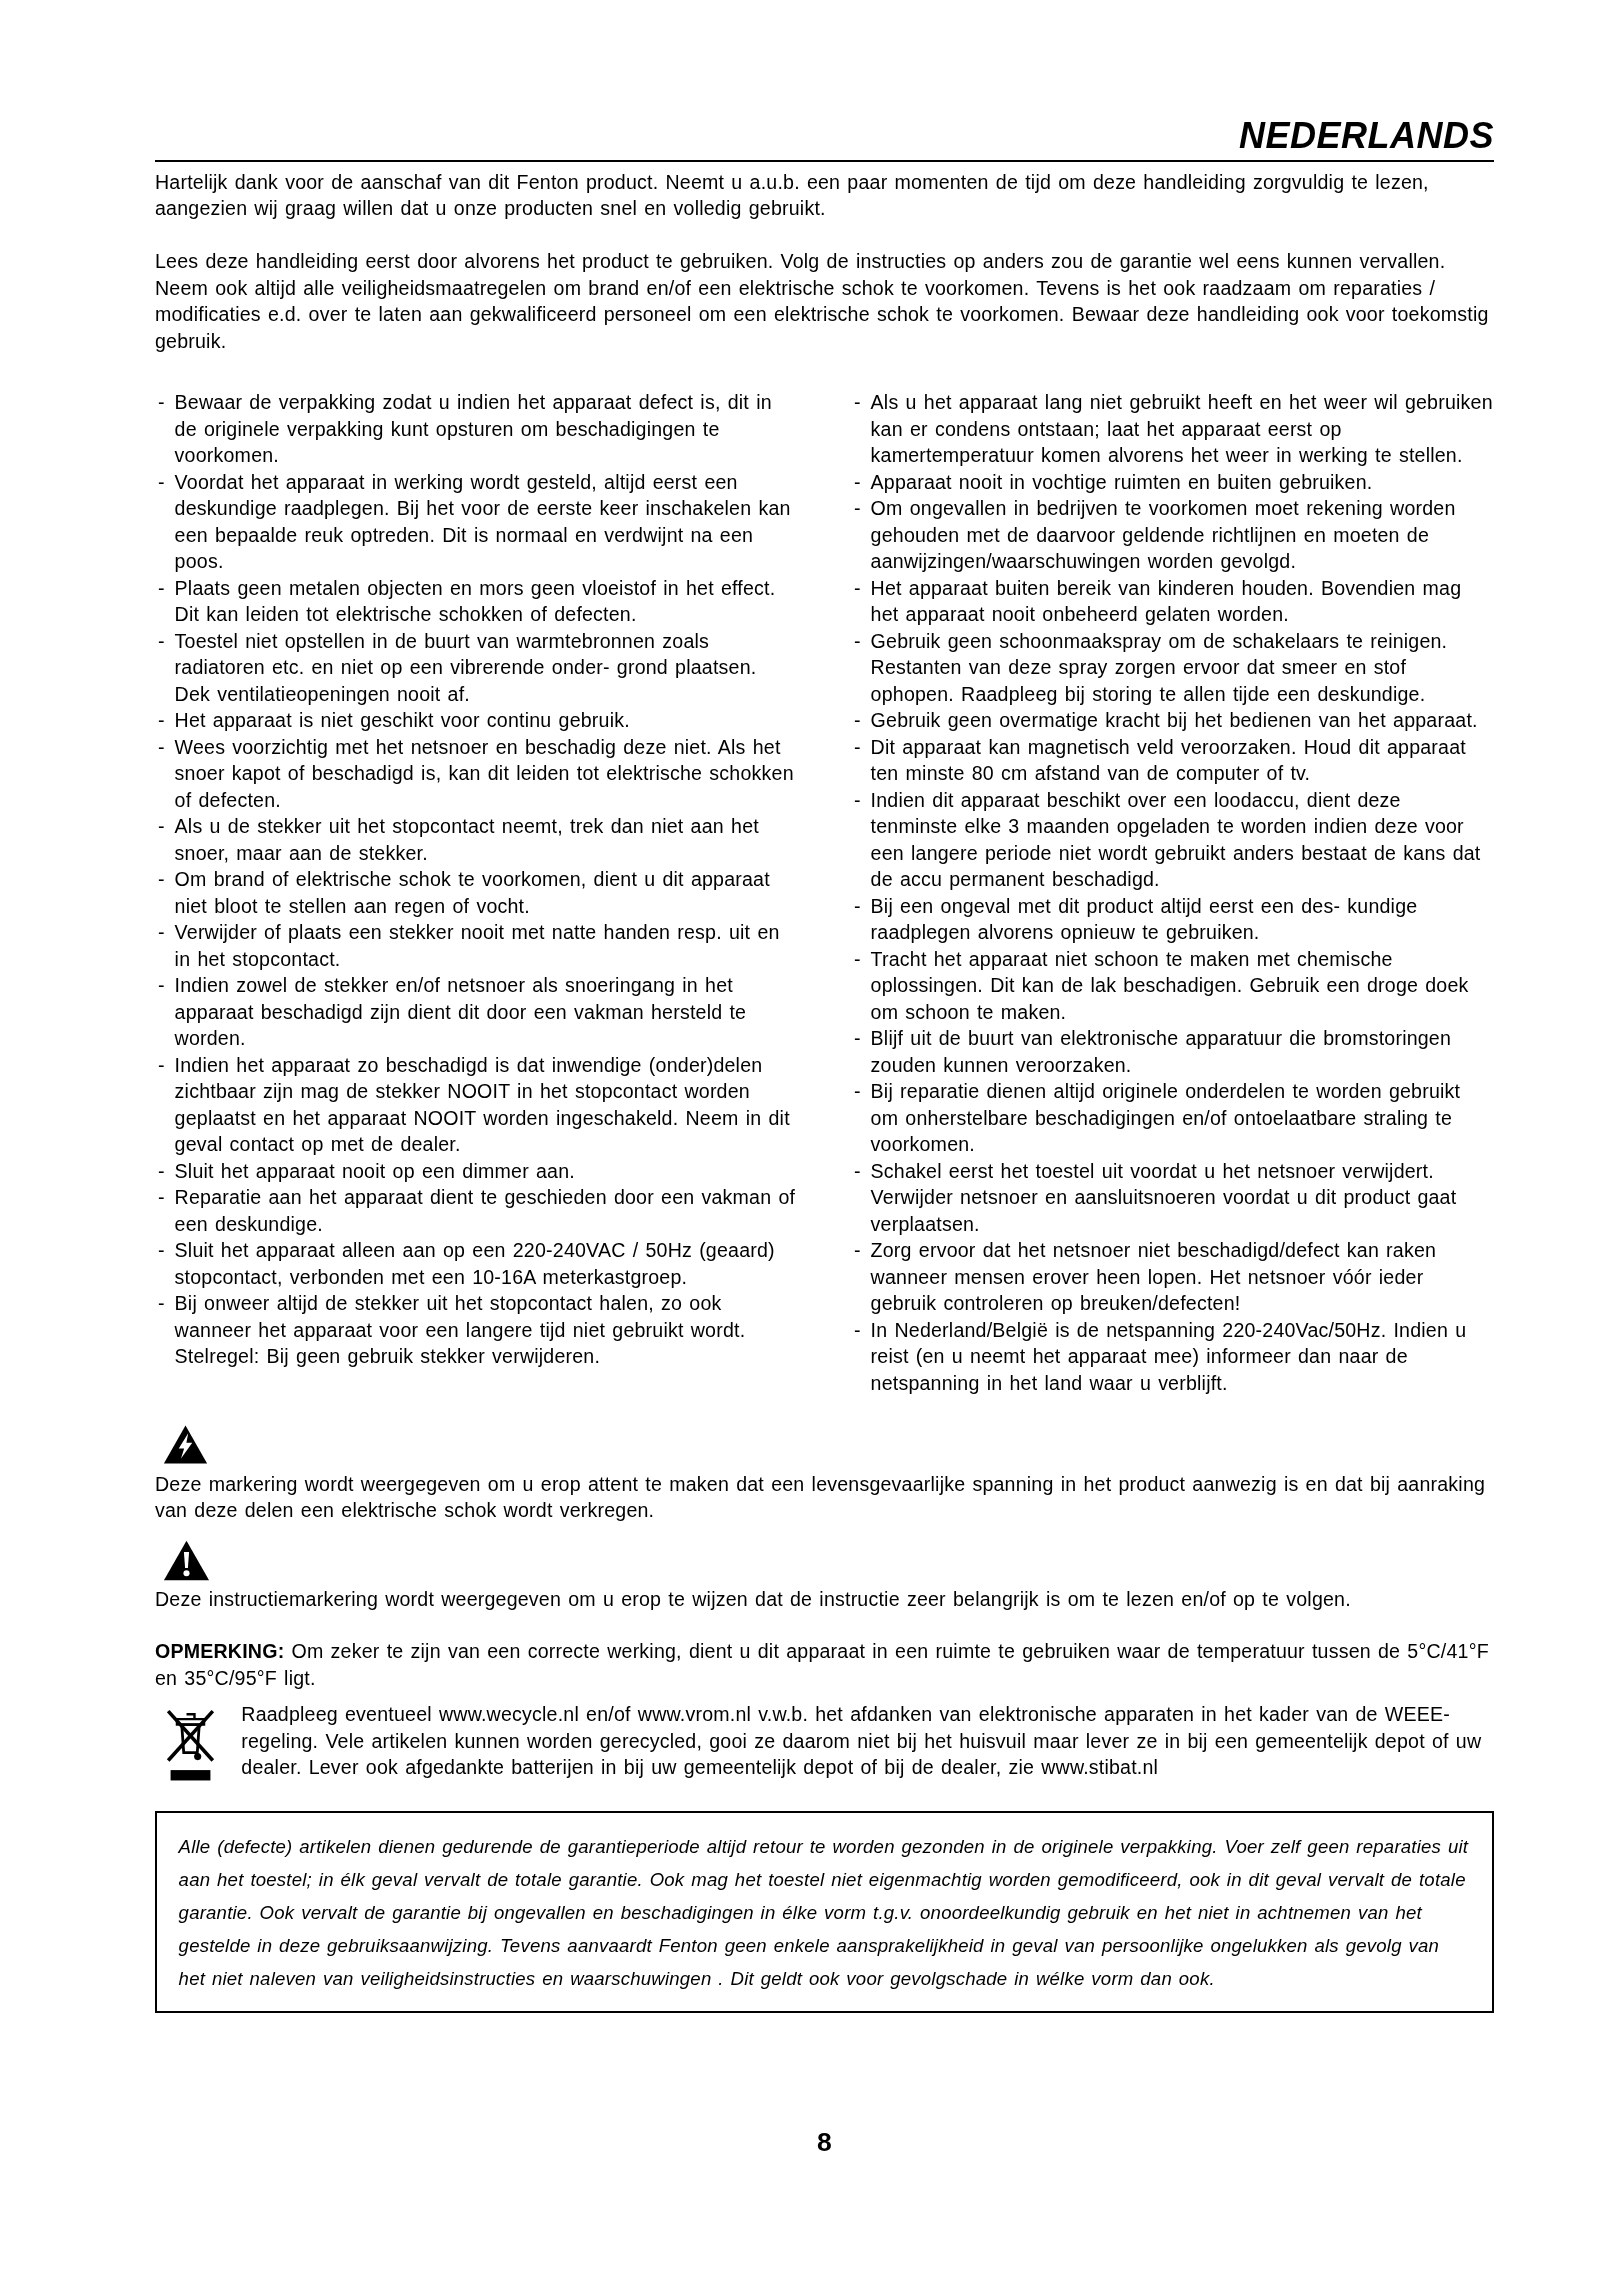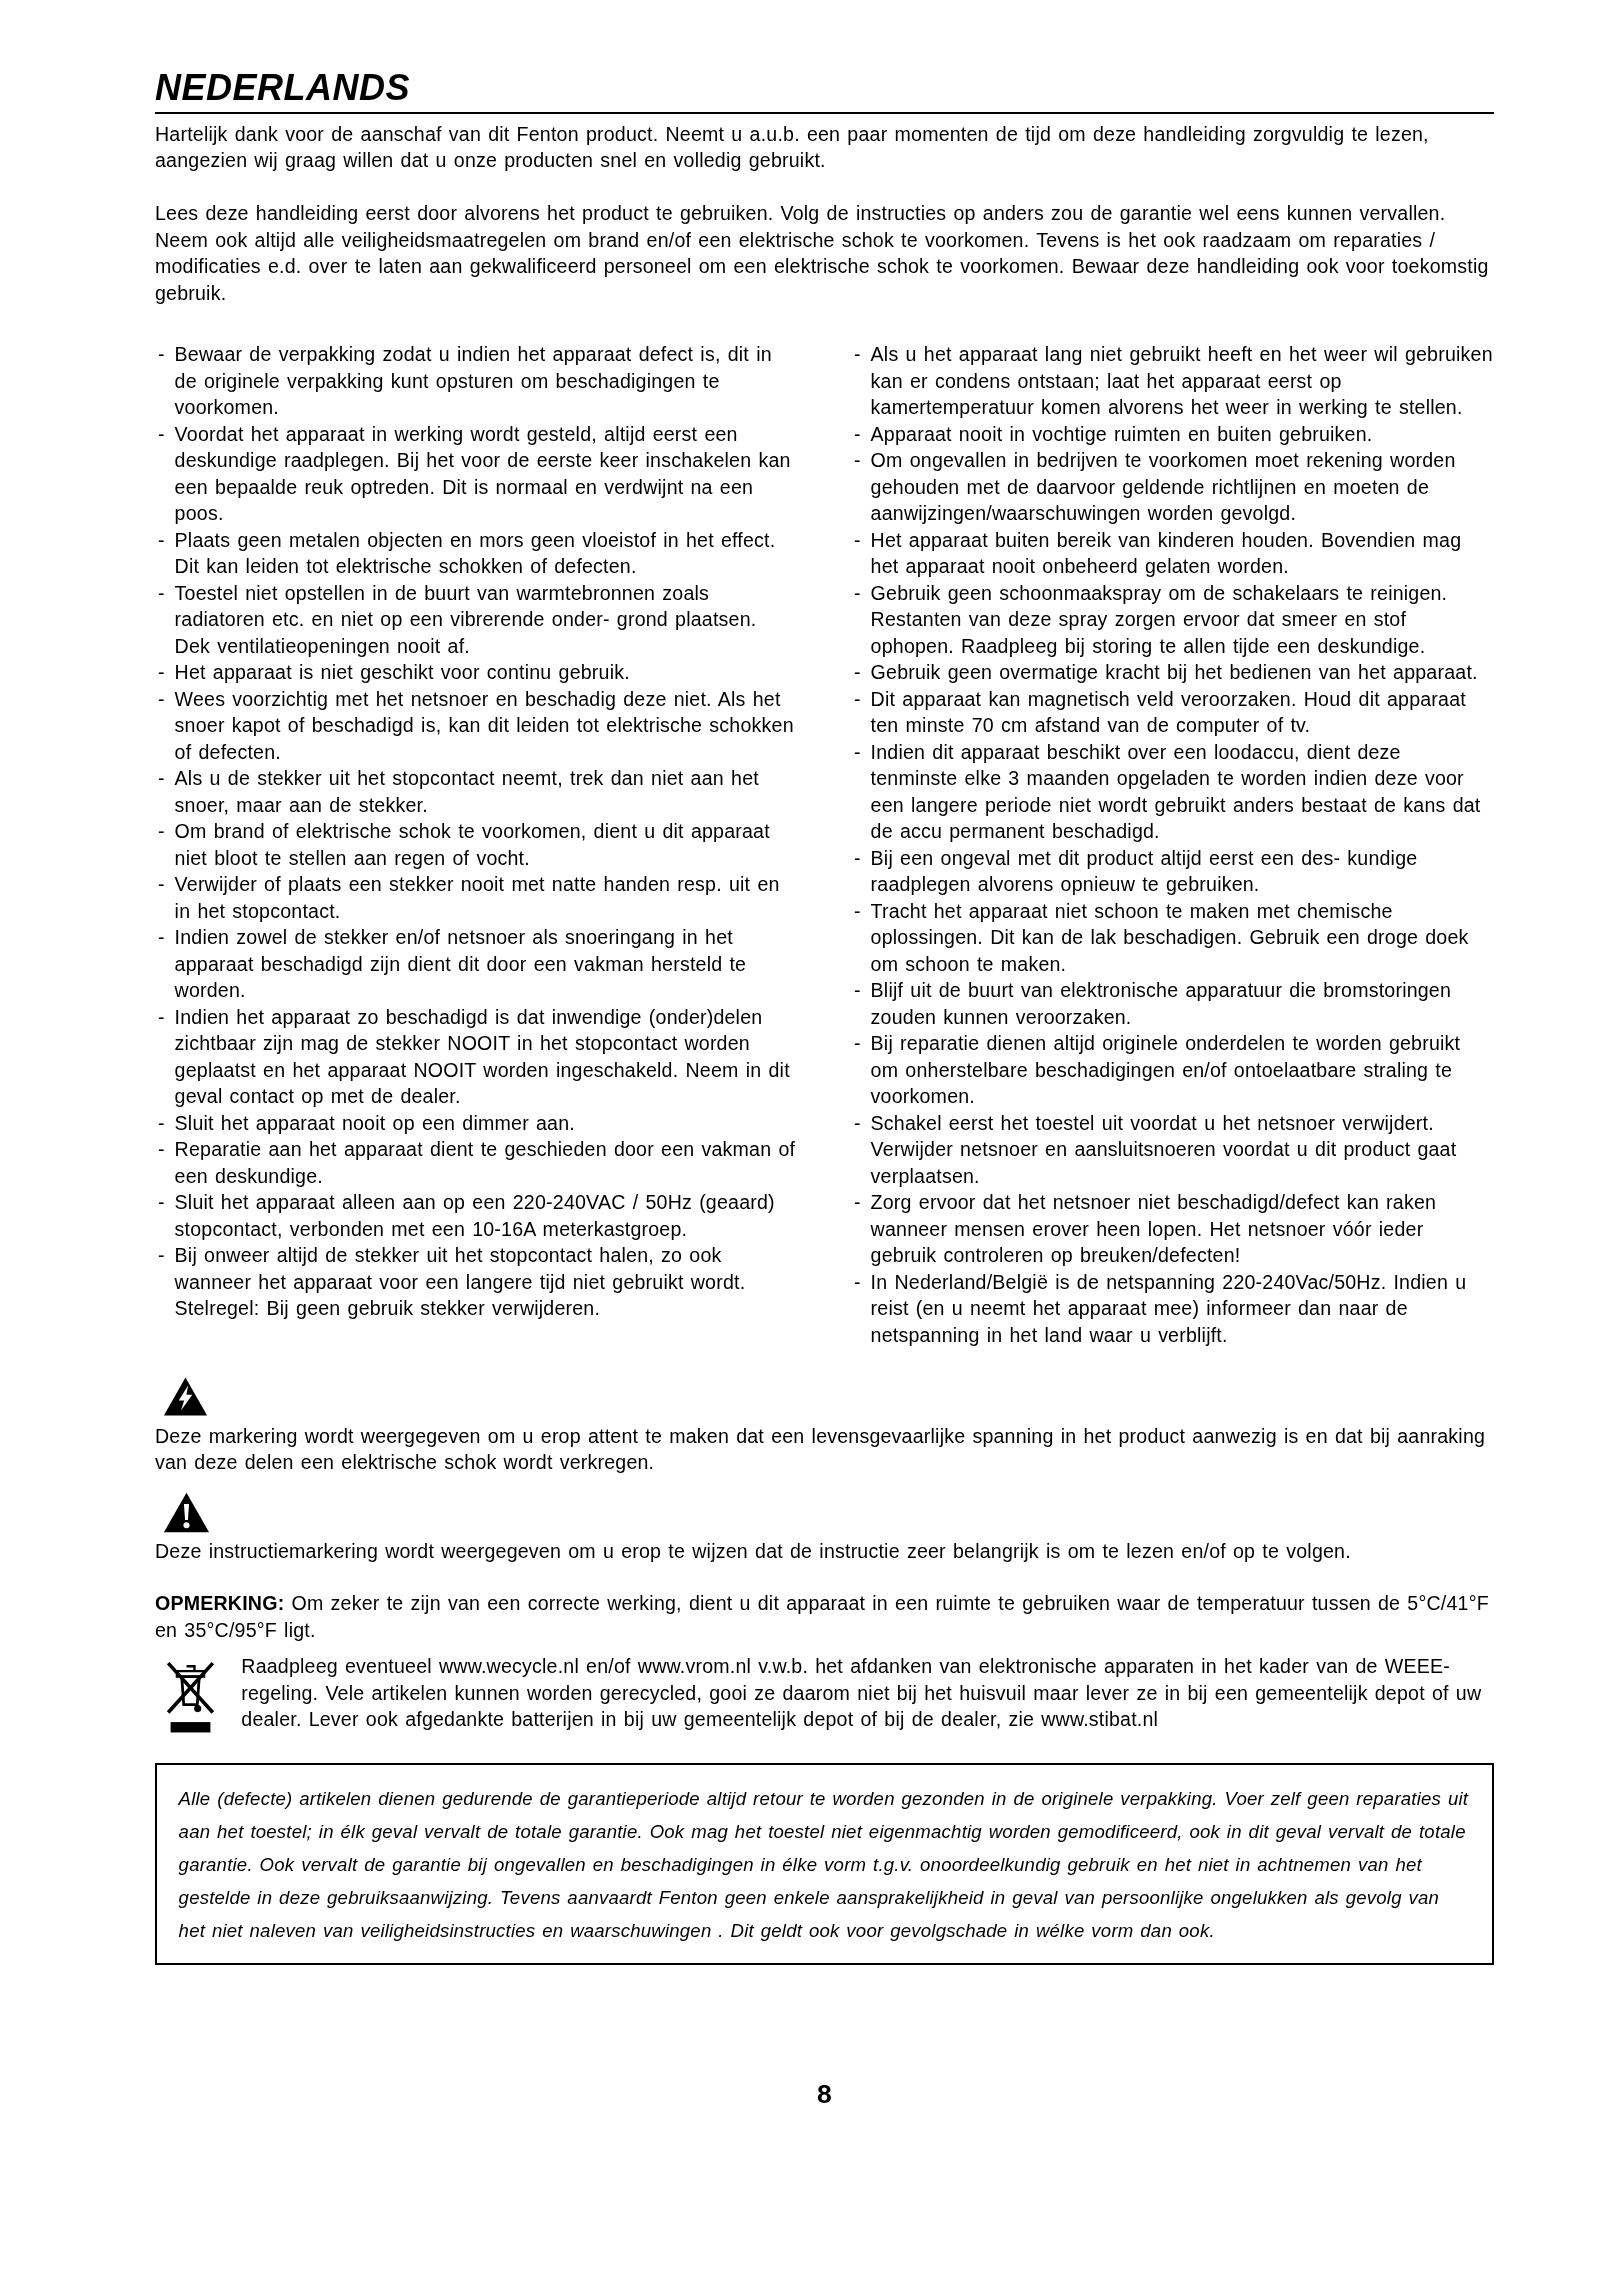--- a/index.html
+++ b/index.html
@@ -15,22 +15,22 @@
     font-size: 19.6px;
     line-height: 26.5px;
     letter-spacing: 0.2px;
     word-spacing: 1.5px;
     overflow: hidden;
   }
   .content {
     padding: 0 127px 0 155px;
   }
   .lang-header {
-    margin-top: 71px;
-    text-align: left;
+    margin-top: 119px;
+    text-align: right;
     font-size: 36px;
     line-height: 33px;
     font-weight: 700;
     font-style: italic;
     letter-spacing: 0.5px;
   }
   .header-rule {
     margin-top: 7.8px;
     border-top: 2.9px solid #000;
   }
@@ -147,21 +147,21 @@
             <li>Apparaat nooit in vochtige ruimten en buiten gebruiken.</li>
 
             <li>Om ongevallen in bedrijven te voorkomen moet rekening worden gehouden met de daarvoor geldende richtlijnen en moeten de aanwijzingen/waarschuwingen worden gevolgd.</li>
 
             <li>Het apparaat buiten bereik van kinderen houden. Bovendien mag het apparaat nooit onbeheerd gelaten worden.</li>
 
             <li>Gebruik geen schoonmaakspray om de schakelaars te reinigen. Restanten van deze spray zorgen ervoor dat smeer en stof ophopen. Raadpleeg bij storing te allen tijde een deskundige.</li>
 
             <li>Gebruik geen overmatige kracht bij het bedienen van het apparaat.</li>
 
-            <li>Dit apparaat kan magnetisch veld veroorzaken. Houd dit apparaat ten minste 70 cm afstand van de computer of tv.</li>
+            <li>Dit apparaat kan magnetisch veld veroorzaken. Houd dit apparaat ten minste 80 cm afstand van de computer of tv.</li>
 
             <li>Indien dit apparaat beschikt over een loodaccu, dient deze tenminste elke 3 maanden opgeladen te worden indien deze voor een langere periode niet wordt gebruikt anders bestaat de kans dat de accu permanent beschadigd.</li>
 
             <li>Bij een ongeval met dit product altijd eerst een des- kundige raadplegen alvorens opnieuw te gebruiken.</li>
 
             <li>Tracht het apparaat niet schoon te maken met chemische oplossingen. Dit kan de lak beschadigen. Gebruik een droge doek om schoon te maken.</li>
 
             <li>Blijf uit de buurt van elektronische apparatuur die bromstoringen zouden kunnen veroorzaken.</li>
 
             <li>Bij reparatie dienen altijd originele onderdelen te worden gebruikt om onherstelbare beschadigingen en/of ontoelaatbare straling te voorkomen.</li>

